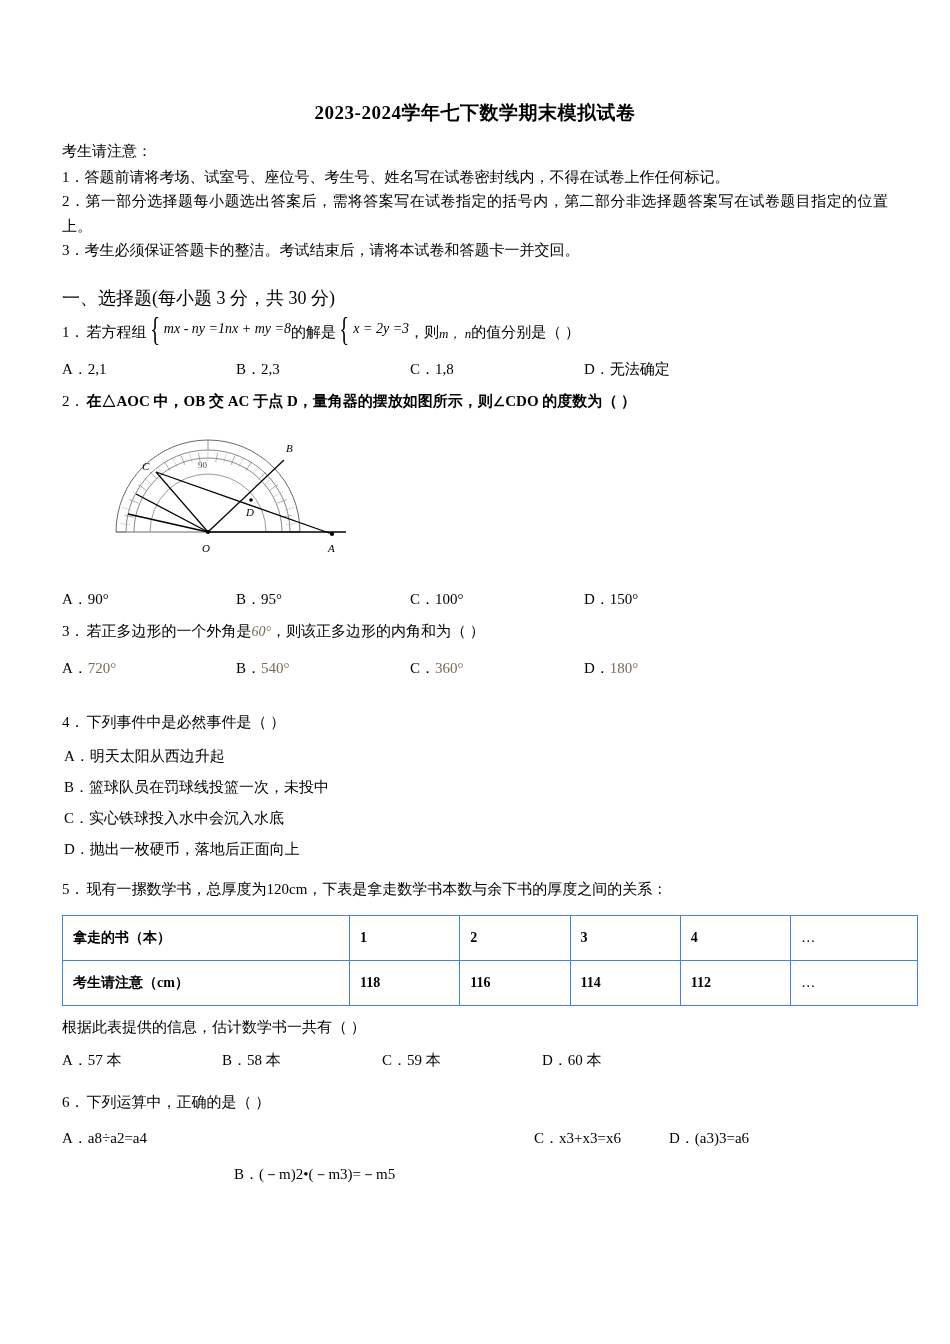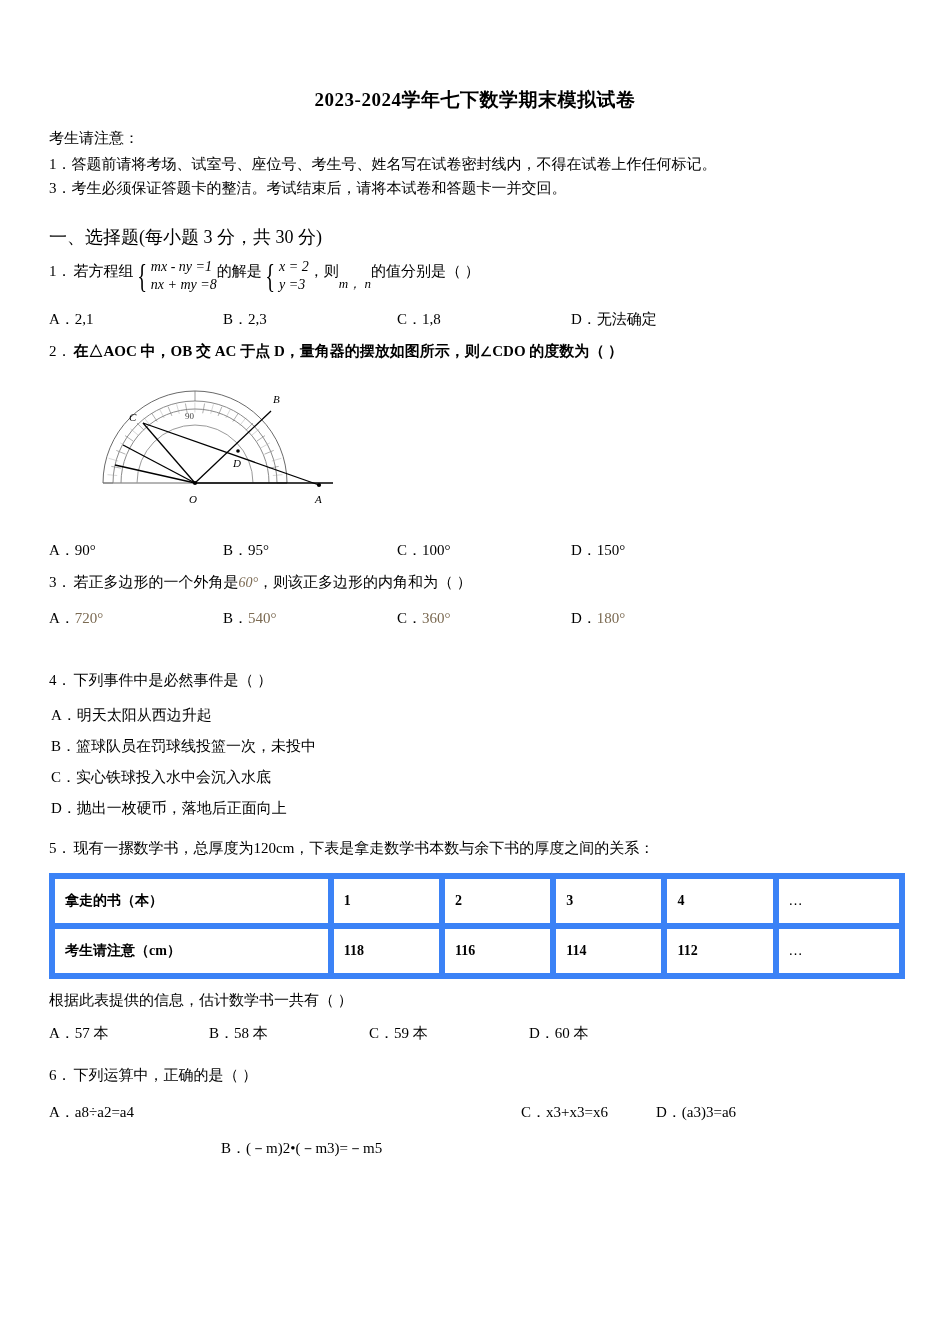--- a/index.html
+++ b/index.html
@@ -11,21 +11,21 @@
     width: 950px;
     min-height: 1344px;
     font-family: "Liberation Serif", serif;
     color: #000;
     -webkit-font-smoothing: antialiased;
   }
   .page {
     position: relative;
     width: 950px;
     min-height: 1344px;
-    padding: 3px;
+    padding: 16px;
     box-sizing: border-box;
   }
   .inner {
     padding: 84px 46px 30px 46px;
   }
   .doc-title {
     text-align: center;
     font-weight: bold;
     font-size: 19px;
     letter-spacing: 0.5px;
@@ -84,40 +84,39 @@
   }
   .brace {
     font-size: 34px;
     line-height: 20px;
     font-family: "Liberation Serif", serif;
     transform: scaleX(0.6);
     display: inline-block;
   }
   .sys {
     display: inline-flex;
-    flex-direction: column;
     font-style: italic;
     font-size: 14px;
     line-height: 1.35;
     margin-left: 1px;
   }
   .sub-it { font-style: italic; font-size: 13px; }
   
   .figure-wrap {
     margin: 8px 0 0 36px;
   }
   
   table.data {
     border-collapse: collapse;
     width: 856px;
     margin: 12px 0 0 0;
     font-size: 14px;
   }
   table.data td {
-    border: 6px solid #3b82f6;
+    border: 1px solid #3b82f6;
     height: 36px;
     padding: 4px 10px;
     vertical-align: middle;
   }
   table.data td.lbl {
     width: 300px;
     font-weight: bold;
   }
   table.data td.val {
     width: 100px;
@@ -145,20 +144,21 @@
 </head>
 <body>
 
 <div class="page">
   <div class="inner">
 
     <div class="doc-title">2023-2024学年七下数学期末模拟试卷</div>
 
     <div class="notice-head">考生请注意：</div>
     <p class="notice-line">1．答题前请将考场、试室号、座位号、考生号、姓名写在试卷密封线内，不得在试卷上作任何标记。</p>
+    <p class="notice-line">2．第一部分选择题每小题选出答案后，需将答案写在试卷指定的括号内，第二部分非选择题答案写在试卷题目指定的位置上。</p>
     <p class="notice-line">3．考生必须保证答题卡的整洁。考试结束后，请将本试卷和答题卡一并交回。</p>
 
     <div class="section-title">一、选择题(每小题 3 分，共 30 分)</div>
 
     <div class="q q-row">
       <span class="q-num">1．</span>
       <span>若方程组</span>
       <span class="frac-sys">
         <span class="brace">{</span>
         <span class="sys">
@@ -273,21 +273,21 @@
       <span class="q-num">3．</span><span>若正多边形的一个外角是</span><span class="opt-gray" style="font-size:14px;font-style:italic;">60°</span><span>，则该正多边形的内角和为（ ）</span>
     </div>
 
     <div class="options">
       <span class="opt"><span>A．</span><span class="opt-gray">720°</span></span>
       <span class="opt"><span>B．</span><span class="opt-gray">540°</span></span>
       <span class="opt"><span>C．</span><span class="opt-gray">360°</span></span>
       <span class="opt"><span>D．</span><span class="opt-gray">180°</span></span>
     </div>
 
-    <div class="q" style="margin-top:40px;">
+    <div class="q" style="margin-top:32px;">
       <span class="q-num">4．</span><span>下列事件中是必然事件是（ ）</span>
     </div>
     <div class="opt-list">
       <div class="opt-line">A．明天太阳从西边升起</div>
       <div class="opt-line">B．篮球队员在罚球线投篮一次，未投中</div>
       <div class="opt-line">C．实心铁球投入水中会沉入水底</div>
       <div class="opt-line">D．抛出一枚硬币，落地后正面向上</div>
     </div>
 
     <div class="q" style="margin-top:18px;">

